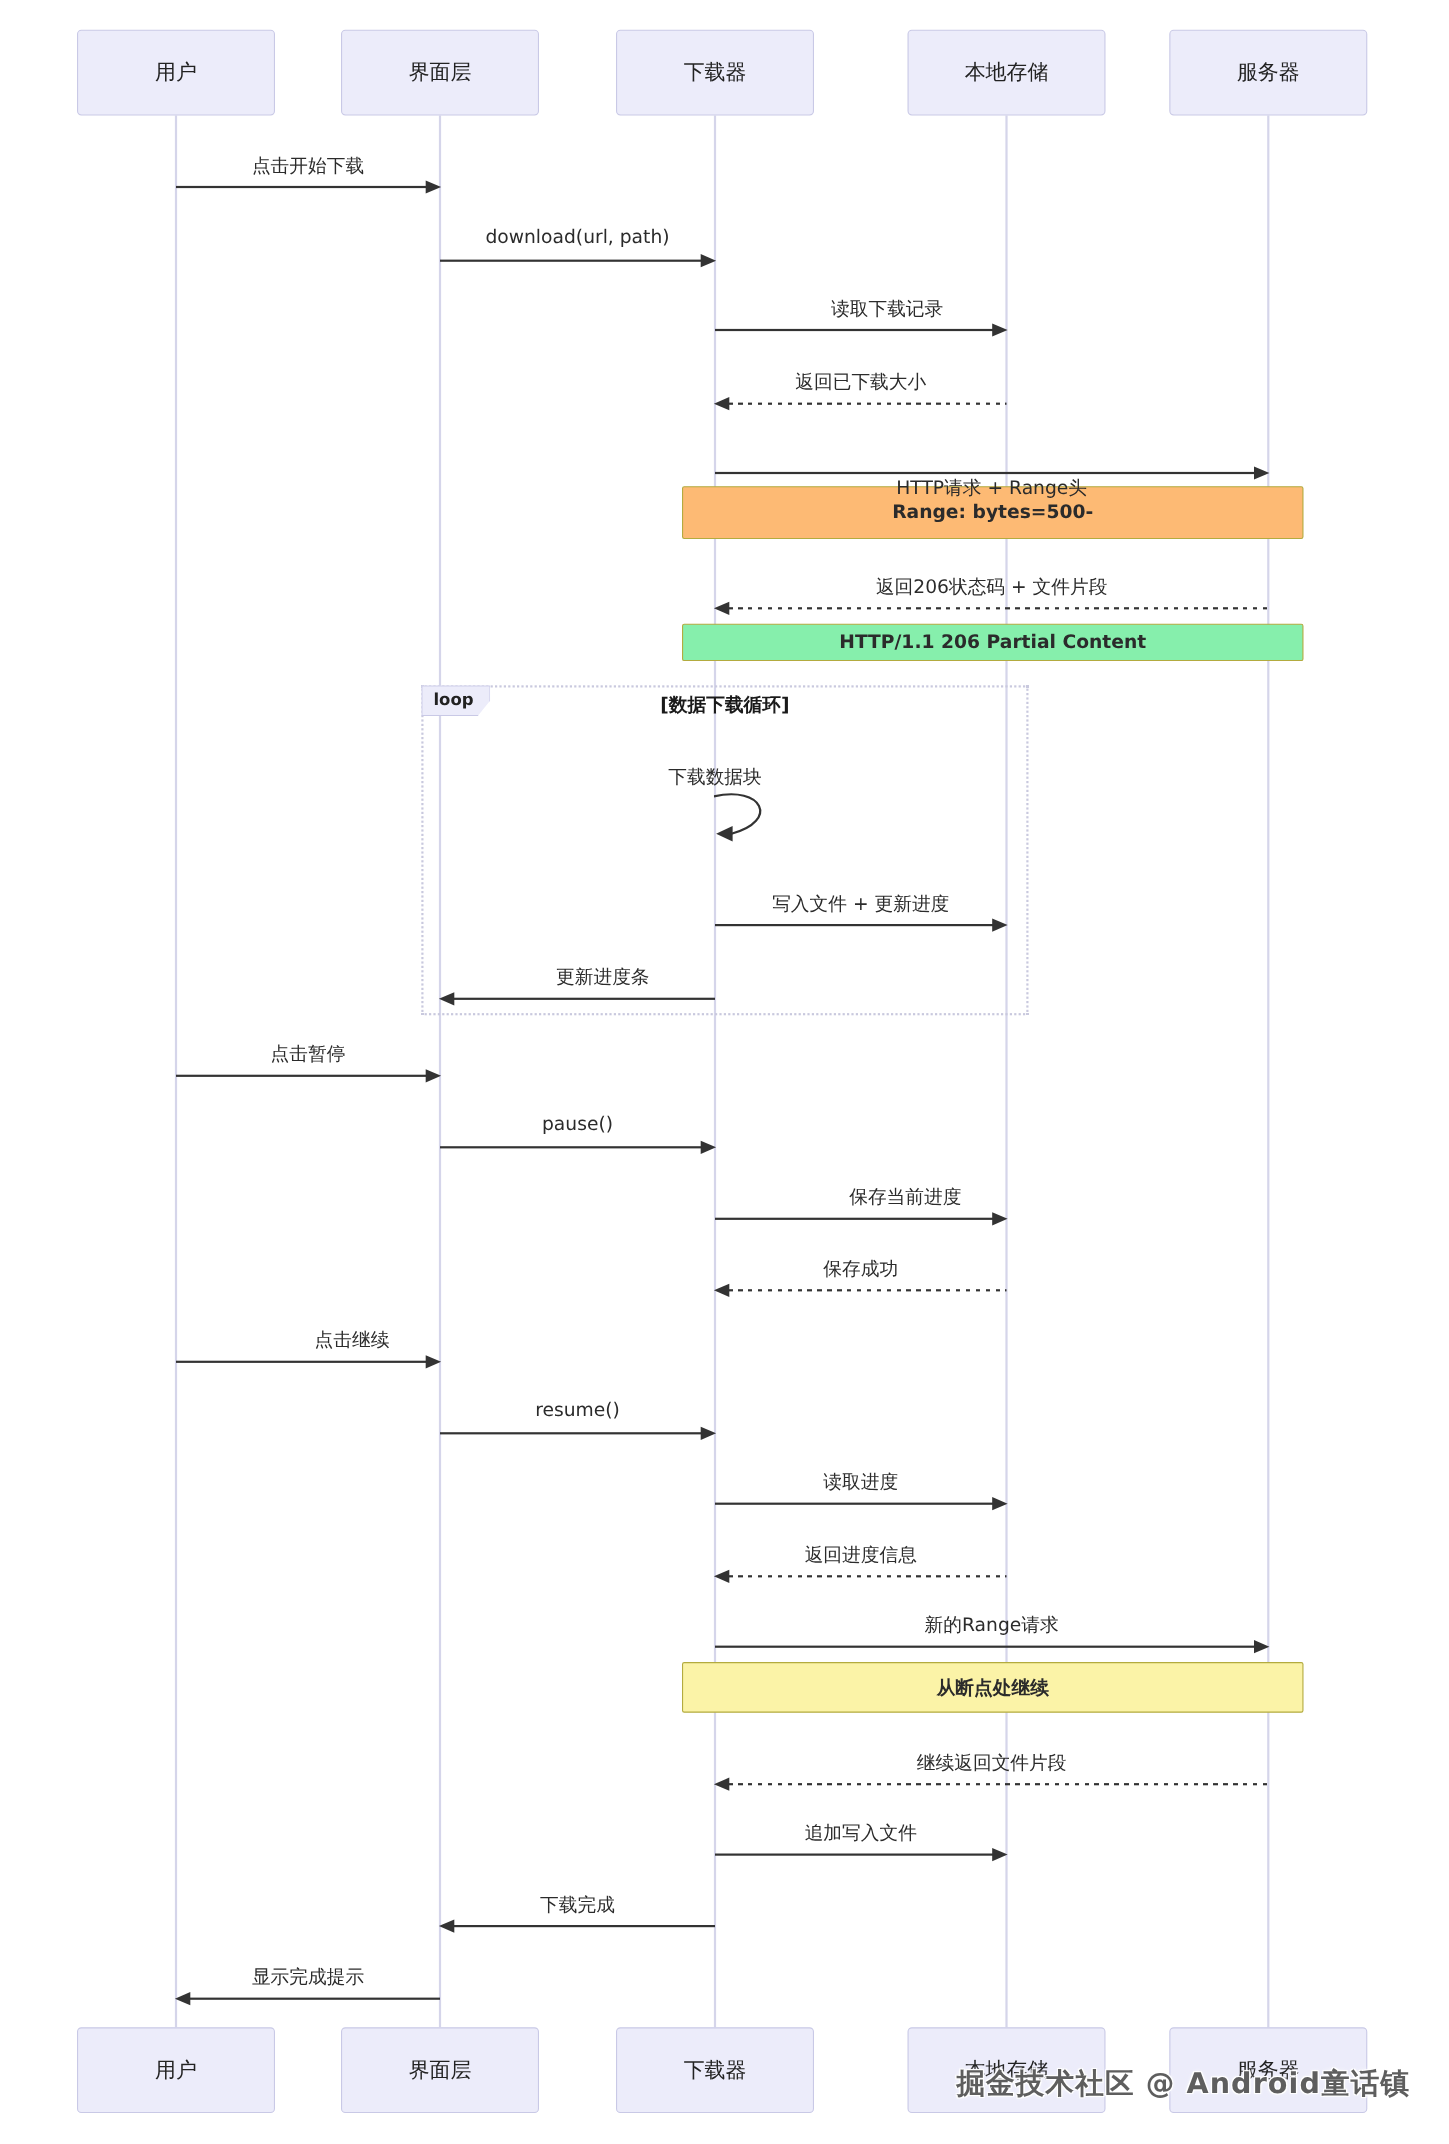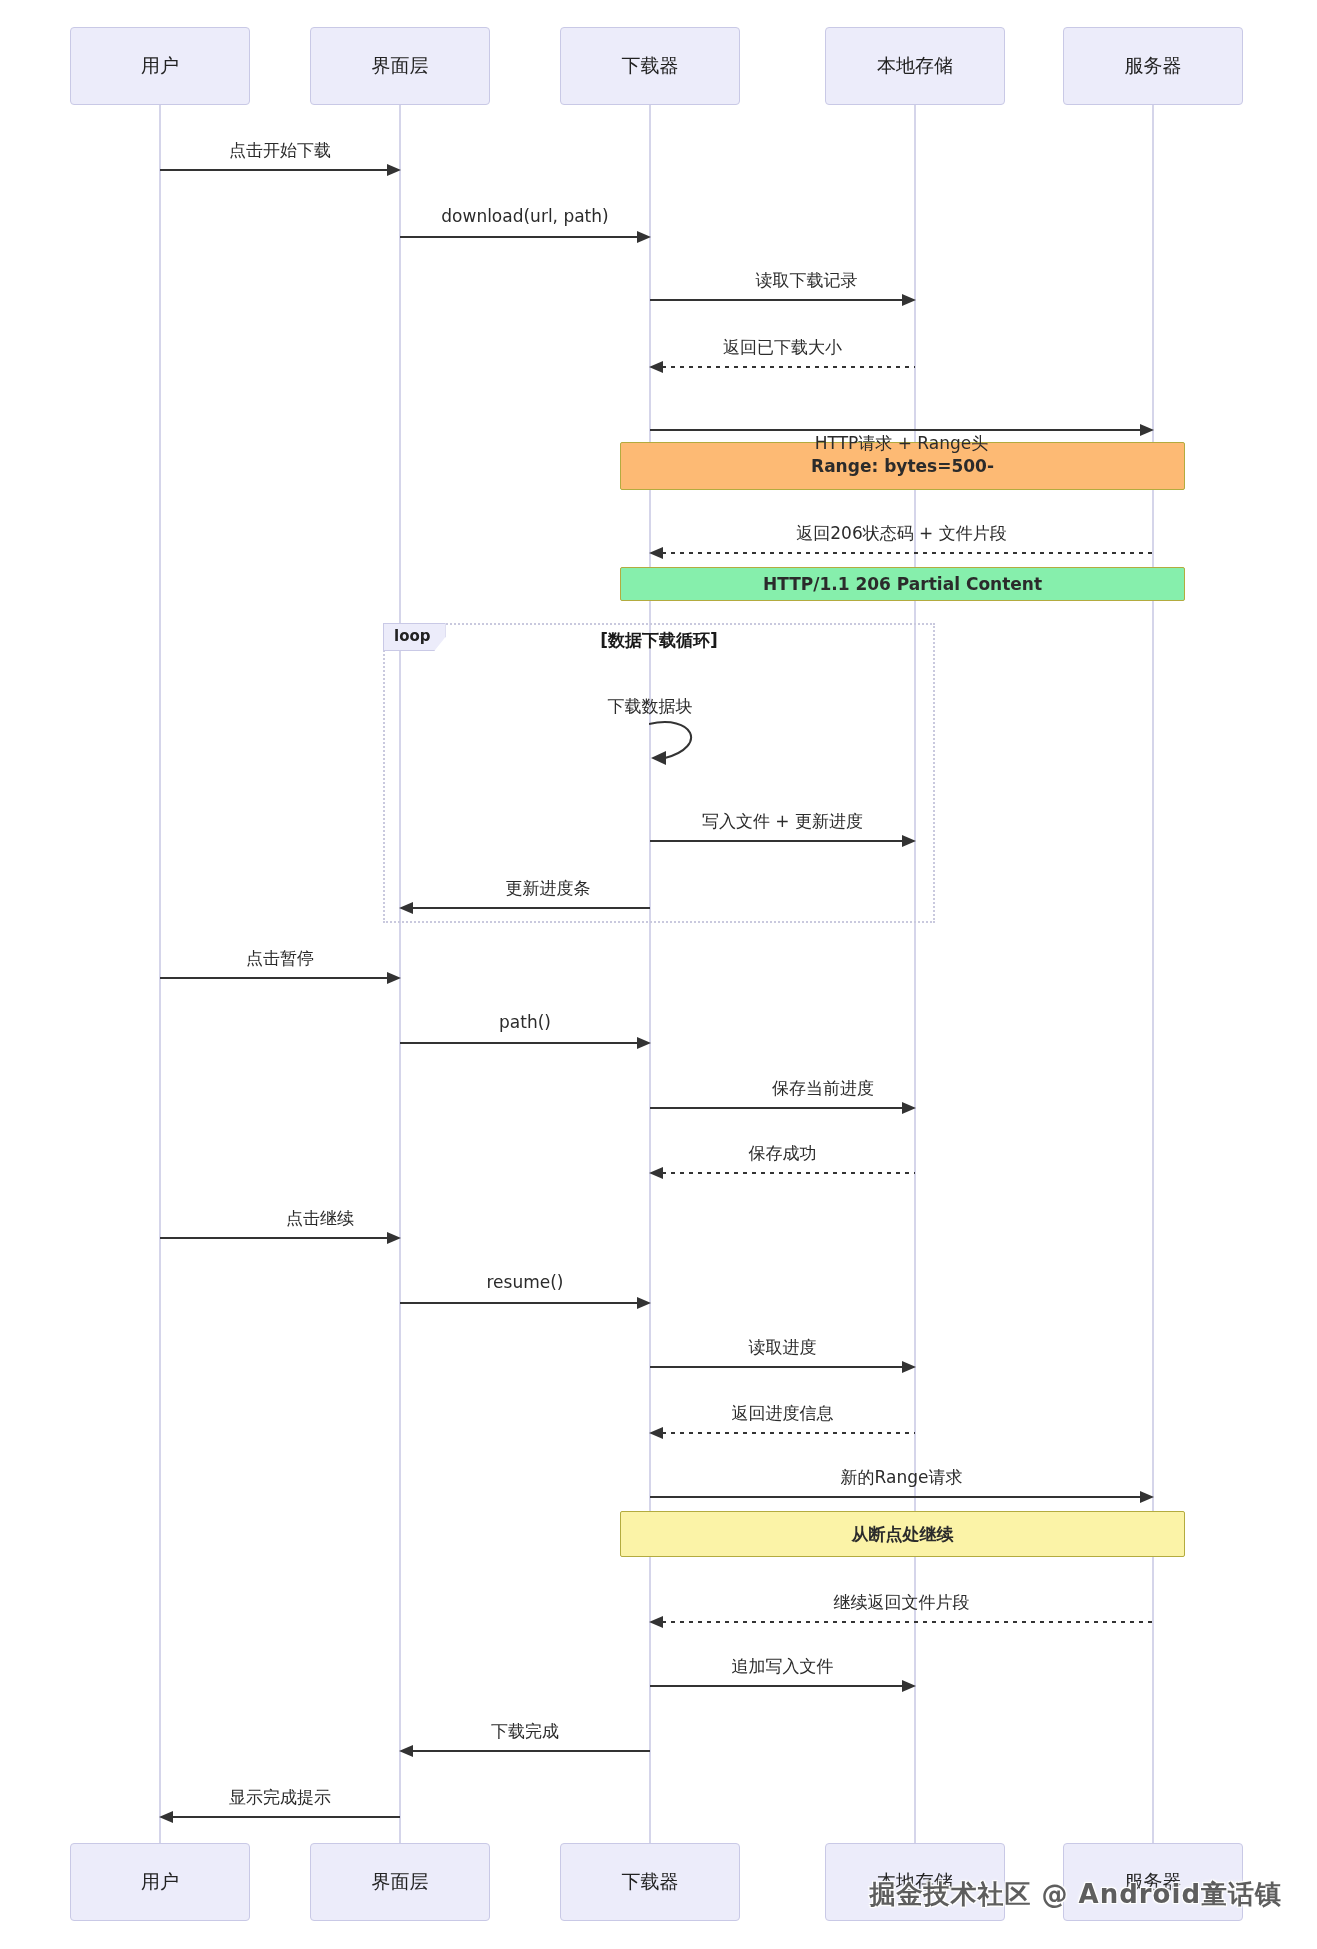--- a/index.html
+++ b/index.html
@@ -92,21 +92,21 @@
     <div class="msg-label" style="left: 400px; top: 877px; width: 296px;">更新进度条</div>
     <div class="msg-line" style="left: 400px; top: 907px; width: 250px;">
       <div style="position: absolute; top: 0px; height: 2px; left: 12px; width: 238px; background: rgb(51, 51, 51);"></div>
       <div class="arrow-head" style="left: -1px; border-right: 14px solid rgb(51, 51, 51);"></div>
     </div>
     <div class="msg-label" style="left: 160px; top: 947px; width: 240px;">点击暂停</div>
     <div class="msg-line" style="left: 160px; top: 977px; width: 240px;">
       <div style="position: absolute; top: 0px; height: 2px; left: 0px; width: 228px; background: rgb(51, 51, 51);"></div>
       <div class="arrow-head" style="right: -1px; border-left: 14px solid rgb(51, 51, 51);"></div>
     </div>
-    <div class="msg-label" style="left: 400px; top: 1012px; width: 250px;">path()</div>
+    <div class="msg-label" style="left: 400px; top: 1012px; width: 250px;">pause()</div>
     <div class="msg-line" style="left: 400px; top: 1042px; width: 250px;">
       <div style="position: absolute; top: 0px; height: 2px; left: 0px; width: 238px; background: rgb(51, 51, 51);"></div>
       <div class="arrow-head" style="right: -1px; border-left: 14px solid rgb(51, 51, 51);"></div>
     </div>
     <div class="msg-label" style="left: 672px; top: 1077px; width: 302px;">保存当前进度</div>
     <div class="msg-line" style="left: 650px; top: 1107px; width: 265px;">
       <div style="position: absolute; top: 0px; height: 2px; left: 0px; width: 253px; background: rgb(51, 51, 51);"></div>
       <div class="arrow-head" style="right: -1px; border-left: 14px solid rgb(51, 51, 51);"></div>
     </div>
     <div class="msg-label" style="left: 650px; top: 1142px; width: 265px;">保存成功</div>

